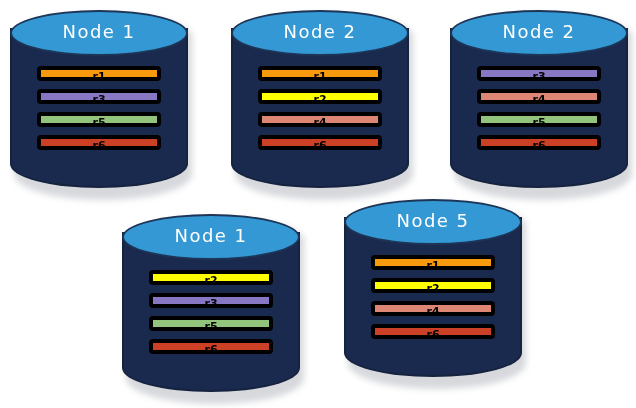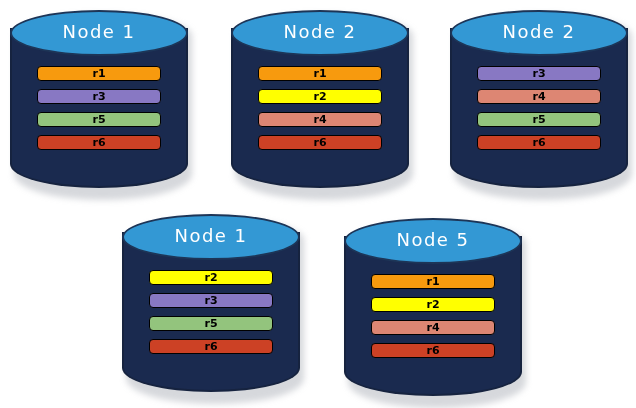--- a/index.html
+++ b/index.html
@@ -71,21 +71,21 @@
     top: 58px;
     width: 178px;
     z-index: 4;
   }
   .replica {
     position: relative;
     height: 15px;
     margin: 0 auto 8px auto;
     width: 124px;
     border-radius: 4px;
-    border: 1px solid #000000;
+    border: 4px solid #000000;
     box-sizing: border-box;
     text-align: center;
     font-size: 11px;
     font-weight: bold;
     color: #000000;
     line-height: 13px;
   }
   .replica:last-child { margin-bottom: 12px; }
 </style>
 </head>
@@ -133,21 +133,21 @@
       <div class="cyl-body" style="background: rgb(26, 42, 79);"></div>
       <div class="cyl-top" style="background: rgb(51, 152, 212);"></div>
       <div class="node-label">Node 1</div>
       <div class="replica-stack">
         <div class="replica" style="background: rgb(255, 255, 0);">r2</div>
         <div class="replica" style="background: rgb(136, 120, 195);">r3</div>
         <div class="replica" style="background: rgb(147, 196, 125);">r5</div>
         <div class="replica" style="background: rgb(204, 65, 37);">r6</div>
       </div>
     </div>
-    <div class="node" style="left: 344px; top: 216px;">
+    <div class="node" style="left: 344px; top: 197px;">
       <div class="node-shadow"></div>
       <div class="cyl-body" style="background: rgb(26, 42, 79);"></div>
       <div class="cyl-top" style="background: rgb(51, 152, 212);"></div>
       <div class="node-label">Node 5</div>
       <div class="replica-stack">
         <div class="replica" style="background: rgb(247, 154, 14);">r1</div>
         <div class="replica" style="background: rgb(255, 255, 0);">r2</div>
         <div class="replica" style="background: rgb(221, 134, 115);">r4</div>
         <div class="replica" style="background: rgb(204, 65, 37);">r6</div>
       </div>

